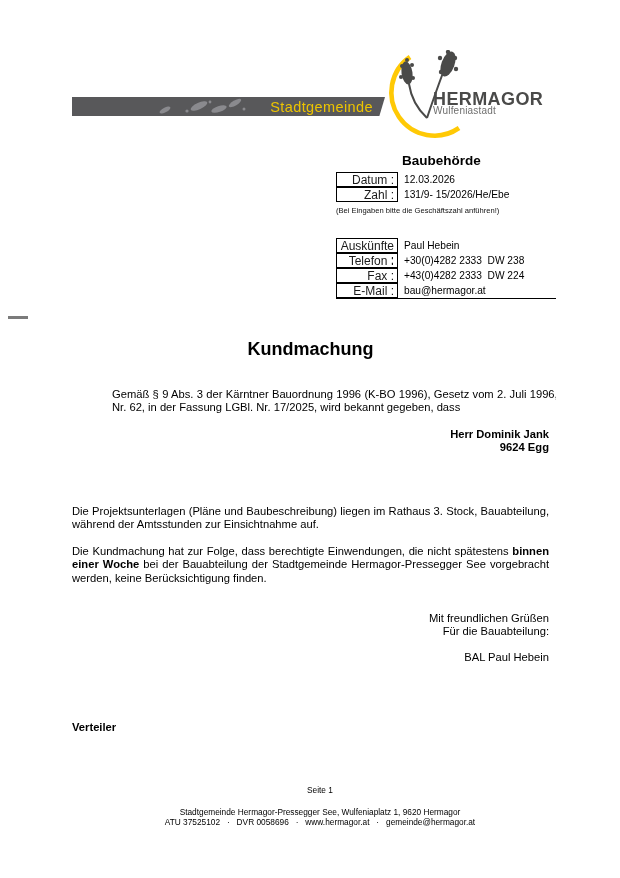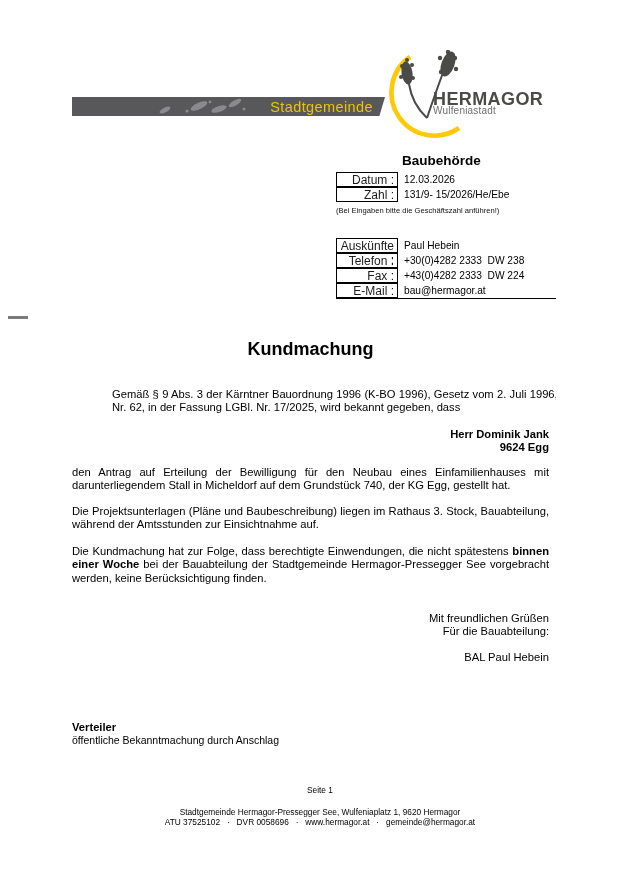--- a/index.html
+++ b/index.html
@@ -150,33 +150,31 @@
 
   <div class="abs body-col doc-title">Kundmachung</div>
 
   <p class="abs body-col just p1">Gemäß § 9 Abs. 3 der Kärntner Bauordnung 1996 (K-BO 1996), Gesetz vom 2. Juli 1996, LGBl. Nr. 62, in der Fassung LGBl. Nr. 17/2025, wird bekannt gegeben, dass</p>
 
   <div class="abs body-col ctr applicant">
     <div>Herr Dominik Jank</div>
     <div>9624 Egg</div>
   </div>
 
-  <p class="abs body-col just p2">den Antrag auf Erteilung der Bewilligung für den Neubau eines Einfamilienhauses mit darunterliegendem Stall in Micheldorf auf dem Grundstück 740, der KG Egg, gestellt hat.</p>
 
   <p class="abs body-col just p3">Die Projektsunterlagen (Pläne und Baubeschreibung) liegen im Rathaus 3. Stock, Bauabteilung, während der Amtsstunden zur Einsichtnahme auf.</p>
 
   <p class="abs body-col just p4"><span>Die Kundmachung hat zur Folge, dass berechtigte Einwendungen, die nicht spätestens</span> <b>binnen einer Woche</b> <span>bei der Bauabteilung der Stadtgemeinde Hermagor-Pressegger See vorgebracht werden, keine Berücksichtigung finden.</span></p>
 
   <div class="abs body-col ctr closing">
     <div>Mit freundlichen Grüßen</div>
     <div>Für die Bauabteilung:</div>
   </div>
 
   <div class="abs body-col ctr signature">BAL Paul Hebein</div>
 
   <div class="abs body-col dist-title">Verteiler</div>
-  <div class="abs body-col dist-text">öffentliche Bekanntmachung durch Anschlag</div>
 
   <div class="abs foot page-num">Seite 1</div>
   <div class="abs foot foot-1">Stadtgemeinde Hermagor-Pressegger See, Wulfeniaplatz 1, 9620 Hermagor</div>
   <div class="abs foot foot-2">ATU 37525102   ·   DVR 0058696   ·   www.hermagor.at   ·   gemeinde@hermagor.at</div>
 
 </div>
 
 </body></html>

